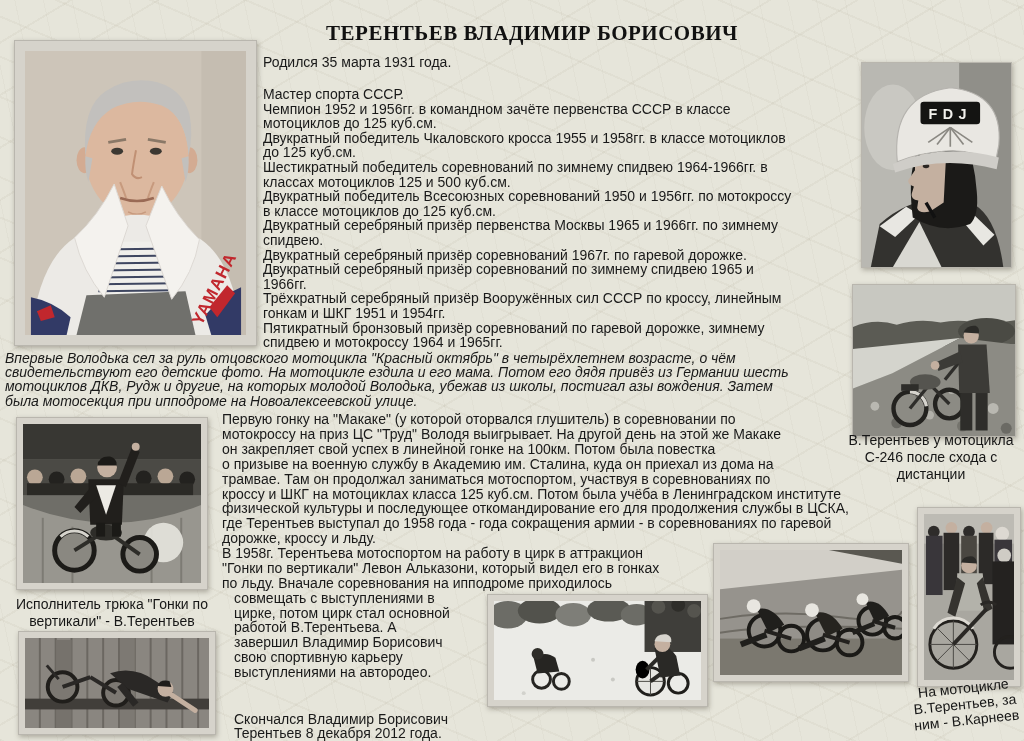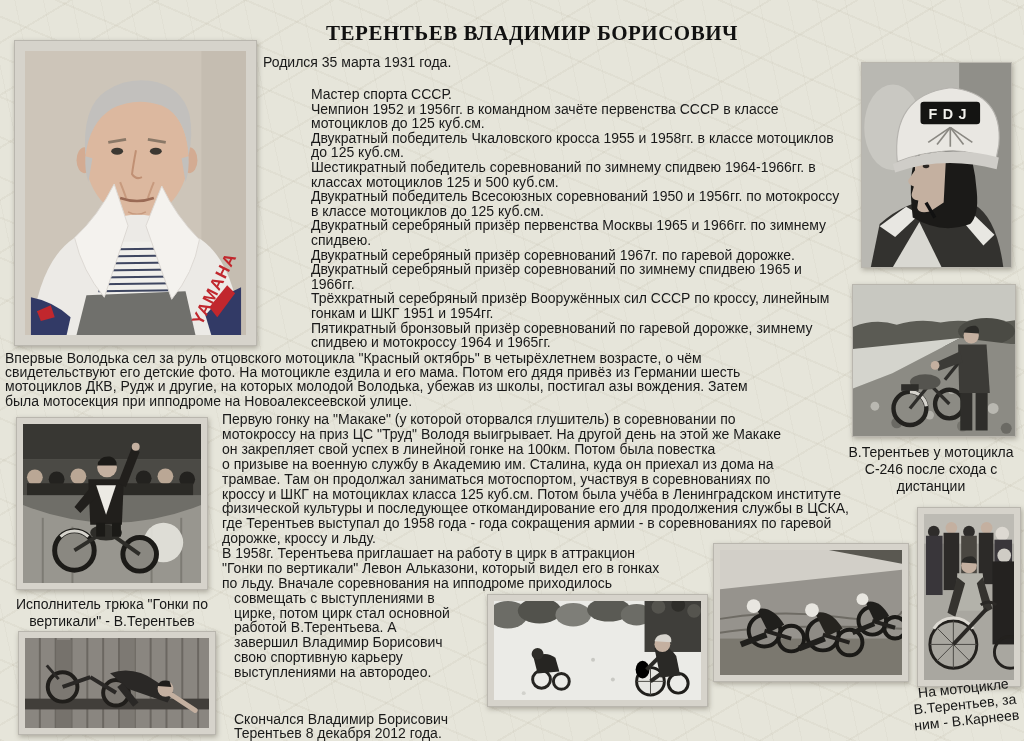--- a/index.html
+++ b/index.html
@@ -81,21 +81,21 @@
       <path d="M6,286 L6,248 Q28,252 46,268 L42,286 Z" fill="#323a66"></path>
       <path d="M12,262 L26,256 L30,268 L16,272 Z" fill="#c1272d"></path>
       <path d="M218,286 L218,238 Q198,246 182,266 L188,286 Z" fill="#323a66"></path>
       <path d="M186,258 L204,236 L212,244 L194,268 Z" fill="#c1272d"></path>
       <text transform="translate(196,242) rotate(-63)" x="0" y="0" text-anchor="middle" font-size="17" font-weight="bold" fill="#c1272d" letter-spacing="1">YAMAHA</text>
     </svg>
   </div>
 
   <div class="abs body-text" style="left:263px;top:55px;">Родился 35 марта 1931 года.</div>
 
-  <div class="abs body-text" style="left:263px;top:87px;margin-left:48px;">Мастер спорта СССР.
+  <div class="abs body-text" style="left:263px;top:87px;">Мастер спорта СССР.
 Чемпион 1952 и 1956гг. в командном зачёте первенства СССР в классе
 мотоциклов до 125 куб.см.
 Двукратный победитель Чкаловского кросса 1955 и 1958гг. в классе мотоциклов
 до 125 куб.см.
 Шестикратный победитель соревнований по зимнему спидвею 1964-1966гг. в
 классах мотоциклов 125 и 500 куб.см.
 Двукратный победитель Всесоюзных соревнований 1950 и 1956гг. по мотокроссу
 в классе мотоциклов до 125 куб.см.
 Двукратный серебряный призёр первенства Москвы 1965 и 1966гг. по зимнему
 спидвею.
@@ -173,25 +173,25 @@
         <path d="M101,43 Q104,36 112,37 Q116,39 115,44 Z" fill="#2b2a27"></path>
         <path d="M96,54 L122,54 L125,98 L97,98 Z" fill="#3c3b37"></path>
         <path d="M98,60 L76,70 L78,78 L100,70 Z" fill="#3c3b37"></path>
         <circle cx="75" cy="73" r="4" fill="#c4b0a0"></circle>
         <rect x="98" y="98" width="11" height="34" fill="#2e2d2a"></rect>
         <rect x="112" y="98" width="11" height="34" fill="#2e2d2a"></rect>
       </g>
     </svg>
   </div>
 
-  <div class="abs caption" style="left:838px;top:444px;width:186px;text-align:center;">В.Терентьев у мотоцикла
+  <div class="abs caption" style="left:838px;top:432px;width:186px;text-align:center;">В.Терентьев у мотоцикла
 С-246 после схода с
 дистанции</div>
 
-  <div class="abs body-text" style="left:5px;top:351px;line-height:14.2px;">Впервые Володька сел за руль отцовского мотоцикла "Красный октябрь" в четырёхлетнем возрасте, о чём
+  <div class="abs body-text" style="left:5px;top:351px;line-height:14.2px;font-style:italic;">Впервые Володька сел за руль отцовского мотоцикла "Красный октябрь" в четырёхлетнем возрасте, о чём
 свидетельствуют его детские фото. На мотоцикле ездила и его мама. Потом его дядя привёз из Германии шесть
 мотоциклов ДКВ, Рудж и другие, на которых молодой Володька, убежав из школы, постигал азы вождения. Затем
 была мотосекция при ипподроме на Новоалексеевской улице.</div>
 
   <div class="photo pad6" style="left:16px;top:417px;width:192px;height:173px;">
     <svg viewBox="0 0 180 161" preserveAspectRatio="none">
       <rect x="0" y="0" width="180" height="161" fill="#6f6e68"></rect>
       <rect x="0" y="0" width="180" height="36" fill="#383733"></rect>
       <rect x="0" y="36" width="180" height="36" fill="#4b4a45"></rect>
       <g>
@@ -275,21 +275,21 @@
   <div class="abs" style="left:222px;top:412px;">
     <div class="body-text" style="line-height:14.9px;">Первую гонку на "Макаке" (у которой оторвался глушитель) в соревновании по
 мотокроссу на приз ЦС "Труд" Володя выигрывает. На другой день на этой же Макаке
 он закрепляет свой успех в линейной гонке на 100км. Потом была повестка
 о призыве на военную службу в Академию им. Сталина, куда он приехал из дома на
 трамвае. Там он продолжал заниматься мотоспортом, участвуя в соревнованиях по
 кроссу и ШКГ на мотоциклах класса 125 куб.см. Потом была учёба в Ленинградском институте
 физической культуры и последующее откомандирование его для продолжения службы в ЦСКА,
 где Терентьев выступал до 1958 года - года сокращения армии - в соревнованиях по гаревой
 дорожке, кроссу и льду.</div>
-    <div class="body-text" style="line-height:14.9px;">В 1958г. Терентьева приглашает на работу в цирк в аттракцион
+    <div class="body-text" style="line-height:14.9px;">В 1958г. Терентьева мотоспортом на работу в цирк в аттракцион
 "Гонки по вертикали" Левон Альказони, который видел его в гонках
 по льду. Вначале соревнования на ипподроме приходилось</div>
     <div class="body-text col-indent" style="line-height:14.8px;">совмещать с выступлениями в
 цирке, потом цирк стал основной
 работой В.Терентьева. А
 завершил Владимир Борисович
 свою спортивную карьеру
 выступлениями на автородео.</div>
     <div class="body-text col-indent death-block" style="line-height:14.8px;">Скончался Владимир Борисович
 Терентьев 8 декабря 2012 года.</div>

